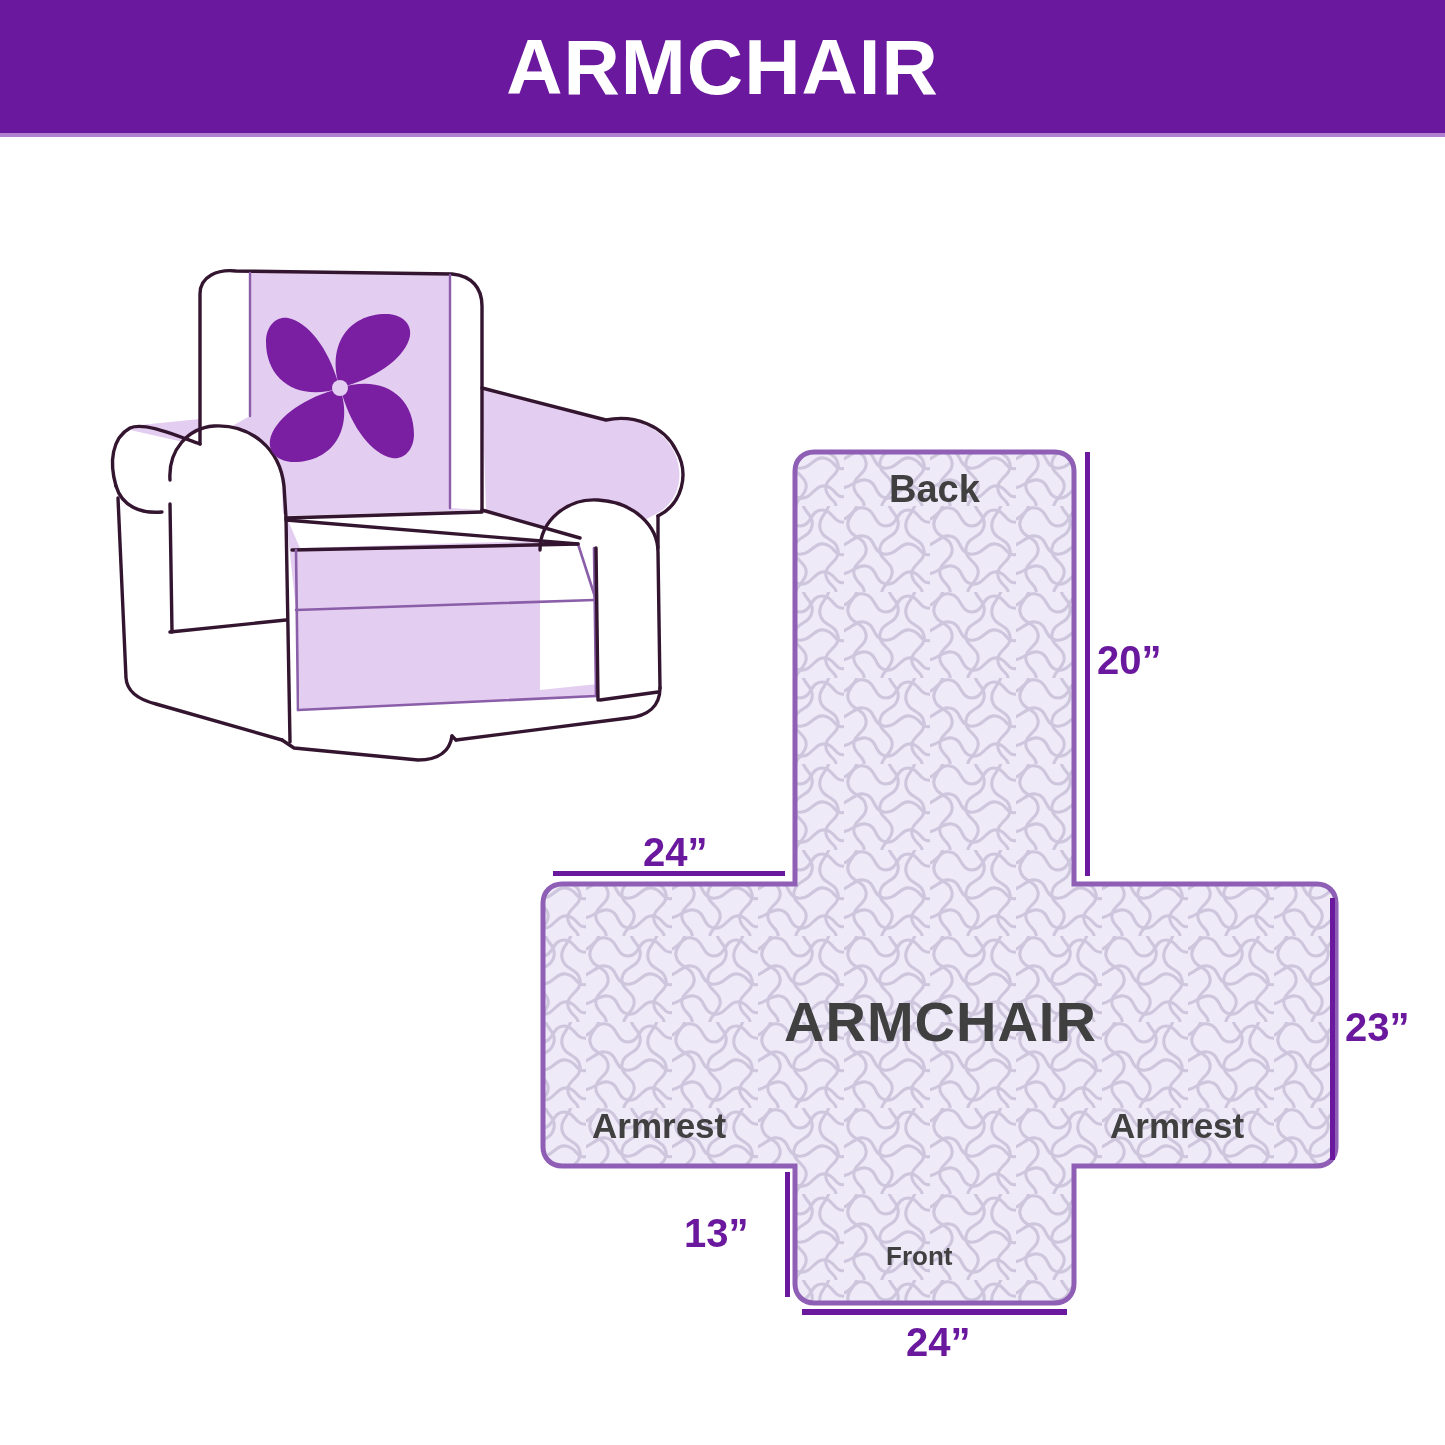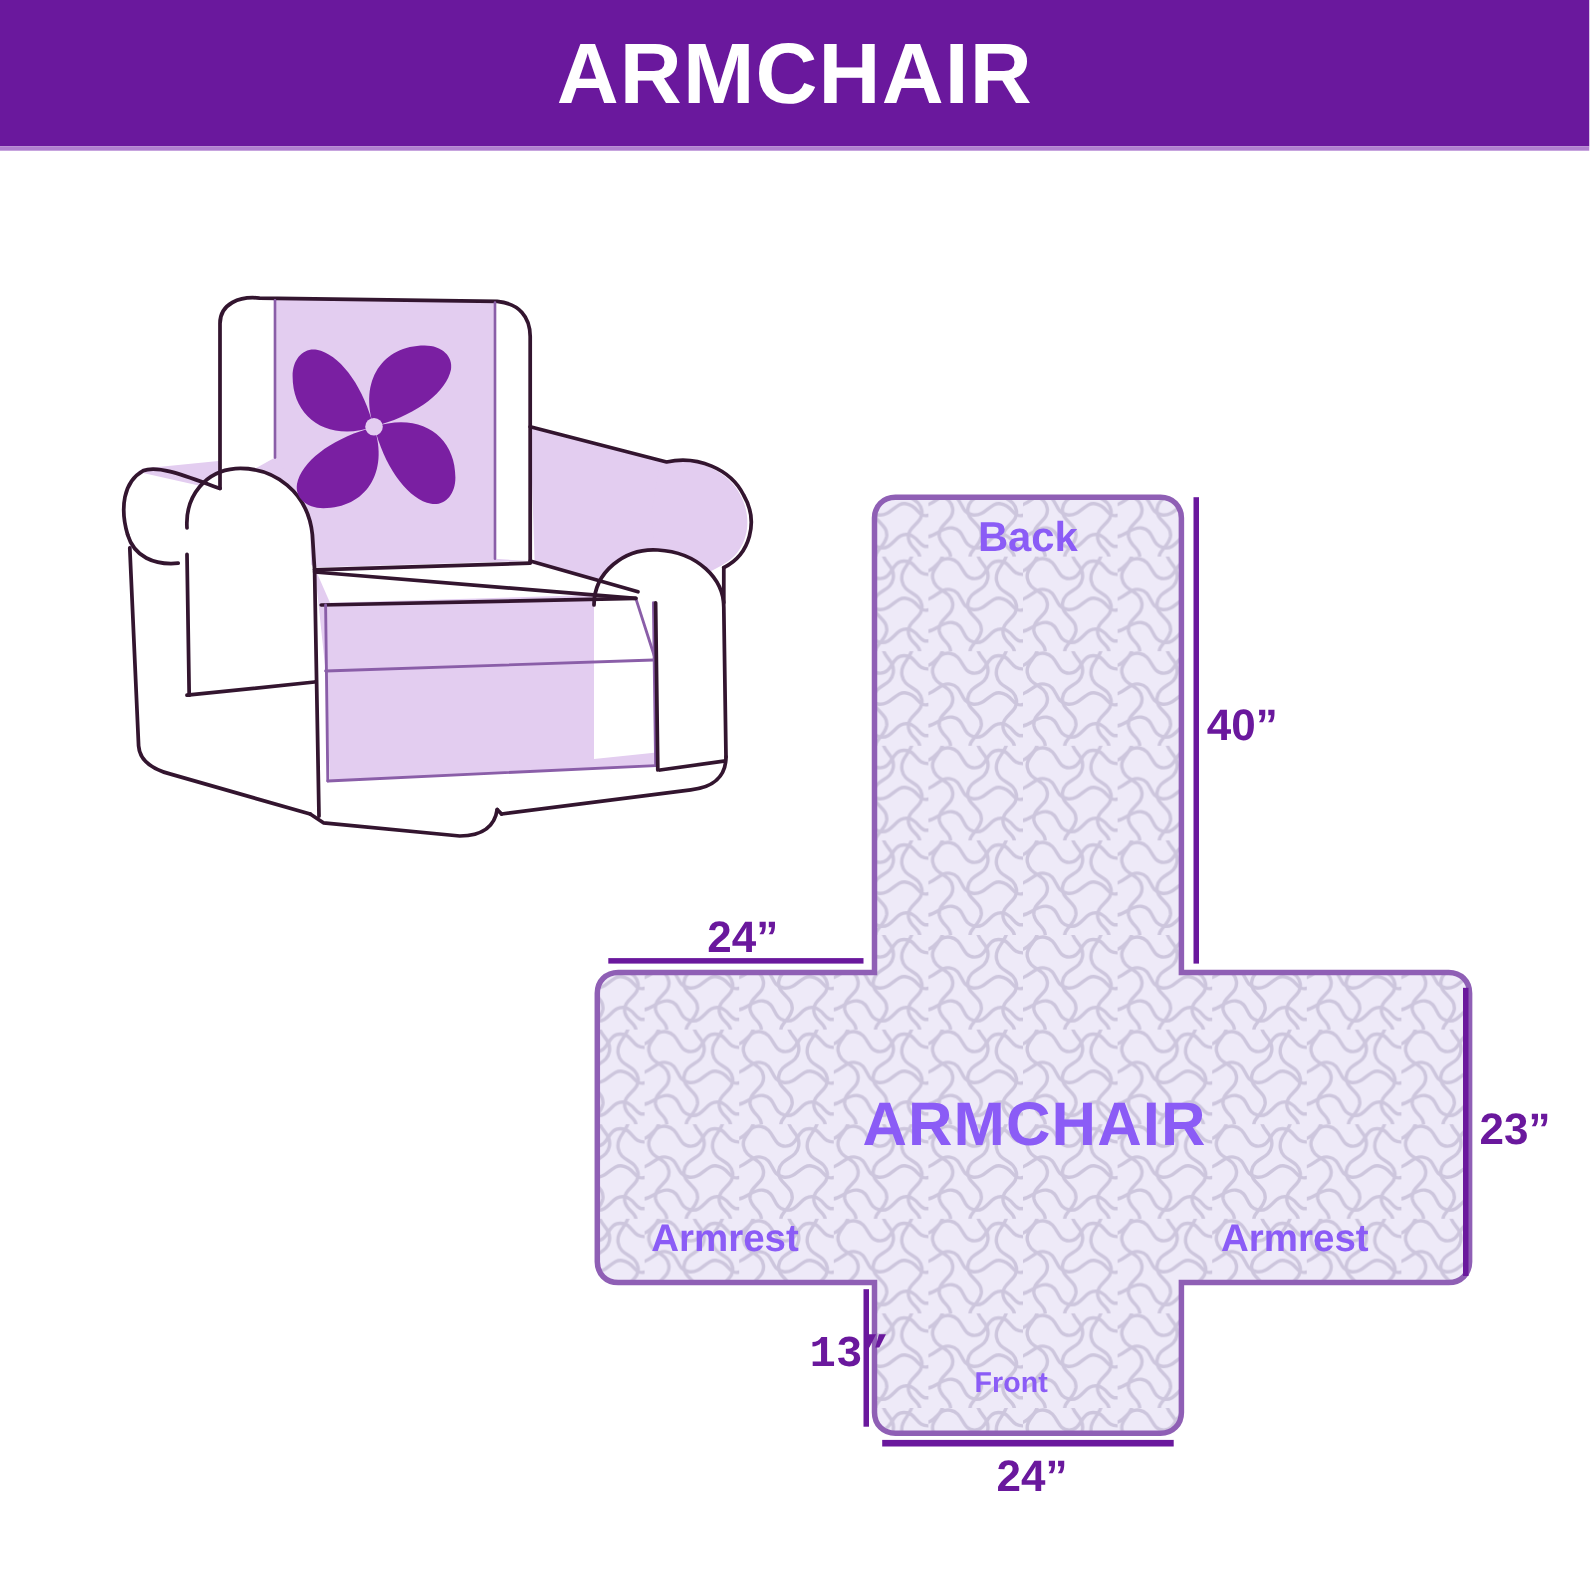--- a/index.html
+++ b/index.html
@@ -60,21 +60,21 @@
     left: 500px;
     top: 420px;
     width: 930px;
     height: 930px;
   }
   #cover-diagram svg { display: block; }
 
   
   .diagram-label {
     position: absolute;
-    color: #8b5cf6;
+    color: #404040;
     font-weight: 700;
     font-family: "Liberation Sans", sans-serif;
     white-space: nowrap;
     line-height: 1;
   }
   #label-back      { left: 889px;  top: 470px;  font-size: 38px; }
   #label-armchair  { left: 784px;  top: 994px;  font-size: 56px; letter-spacing: 1px; }
   #label-armrest-left  { left: 592px; top: 1108px; font-size: 35px; }
   #label-armrest-right { left: 1110px; top: 1108px; font-size: 35px; }
   #label-front     { left: 886px;  top: 1243px; font-size: 26px; }
@@ -84,21 +84,21 @@
     color: #6a189d;
     font-weight: 700;
     font-family: "Liberation Sans", sans-serif;
     white-space: nowrap;
     line-height: 1;
     font-size: 40px;
   }
   #dim-40  { left: 1097px; top: 640px; }
   #dim-24-top { left: 643px; top: 832px; }
   #dim-23  { left: 1345px; top: 1007px; }
-  #dim-13  { left: 736px;  top: 1213px; font-family: Liberation Mono, monospace; }
+  #dim-13  { left: 684px;  top: 1213px; }
   #dim-24-bottom { left: 906px; top: 1322px; }
 
   
   .dim-line { position: absolute; background: #6a189d; }
   #rule-40 { left: 1085px; top: 452px;  width: 5px;  height: 424px; }
   #rule-24-top { left: 553px; top: 871px; width: 232px; height: 5px; }
   #rule-23 { left: 1330px; top: 898px; width: 5px; height: 262px; }
   #rule-13 { left: 785px;  top: 1172px; width: 5px; height: 125px; }
   #rule-24-bottom { left: 802px; top: 1309px; width: 265px; height: 6px; }
 </style>
@@ -227,21 +227,21 @@
   </svg>
 </div>
 
 <span id="label-back" class="diagram-label">Back</span>
 <span id="label-armchair" class="diagram-label">ARMCHAIR</span>
 <span id="label-armrest-left" class="diagram-label">Armrest</span>
 <span id="label-armrest-right" class="diagram-label">Armrest</span>
 <span id="label-front" class="diagram-label">Front</span>
 
 <div id="rule-40" class="dim-line"></div>
-<span id="dim-40" class="dim-label">40”</span>
+<span id="dim-40" class="dim-label">20”</span>
 
 <div id="rule-24-top" class="dim-line"></div>
 <span id="dim-24-top" class="dim-label">24”</span>
 
 <div id="rule-23" class="dim-line"></div>
 <span id="dim-23" class="dim-label">23”</span>
 
 <div id="rule-13" class="dim-line"></div>
 <span id="dim-13" class="dim-label">13”</span>
 

